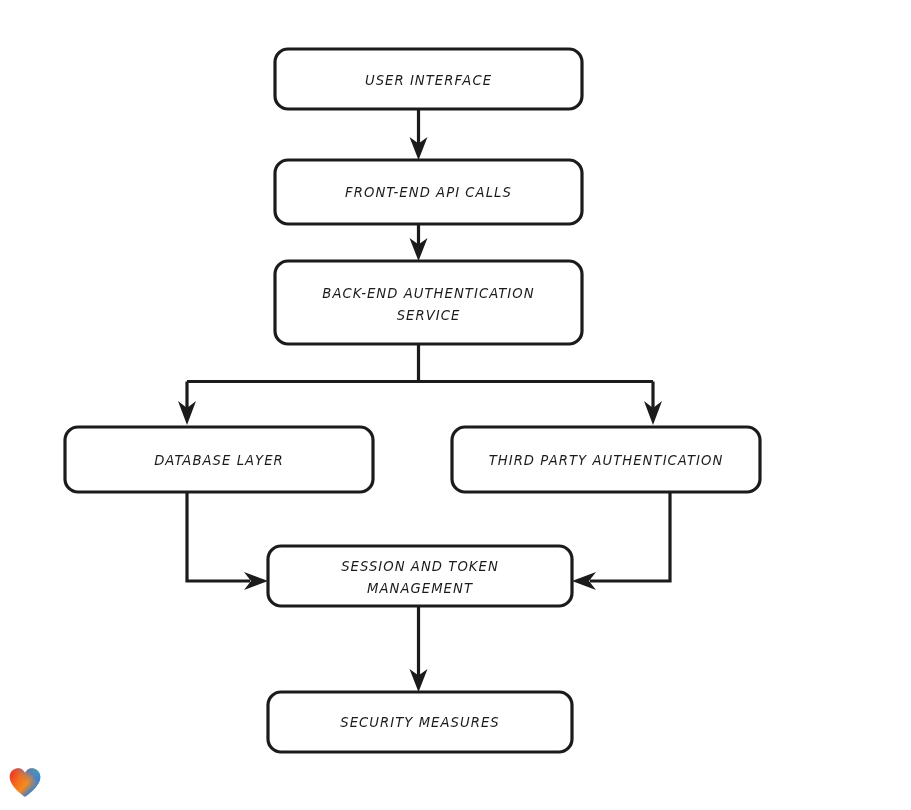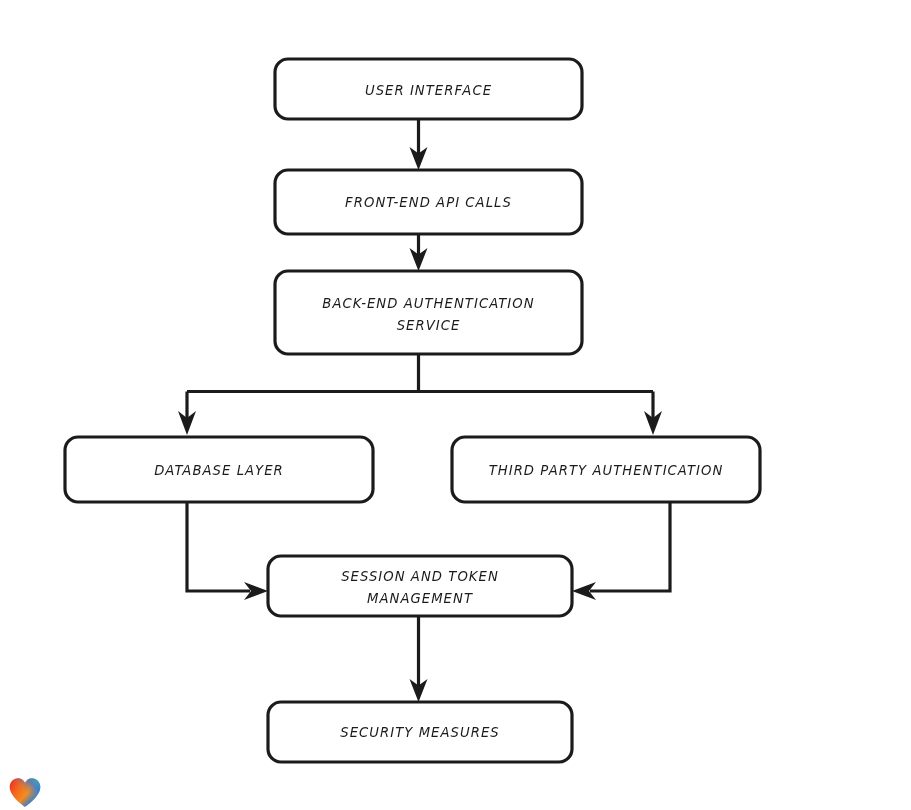--- a/index.html
+++ b/index.html
@@ -11,21 +11,21 @@
   body {
     width: 911px;
     height: 810px;
     position: relative;
     overflow: hidden;
     font-family: "DejaVu Sans", sans-serif;
   }
   #canvas-root {
     position: absolute;
     left: 0;
-    top: 14px;
+    top: 4px;
     width: 911px;
     height: 707px;
   }
   svg.flow-svg {
     position: absolute;
     left: 0;
     top: 0;
     width: 911px;
     height: 810px;
     display: block;

